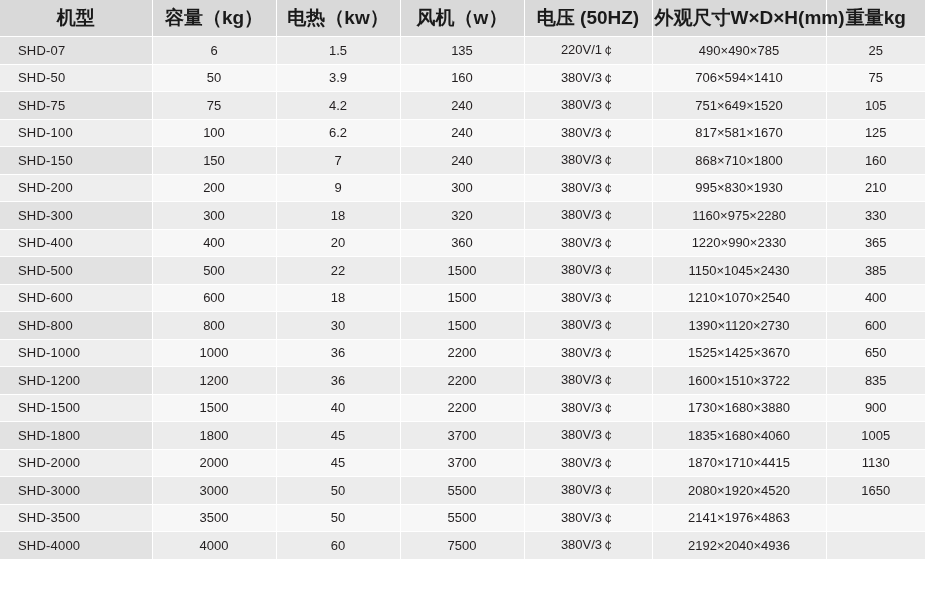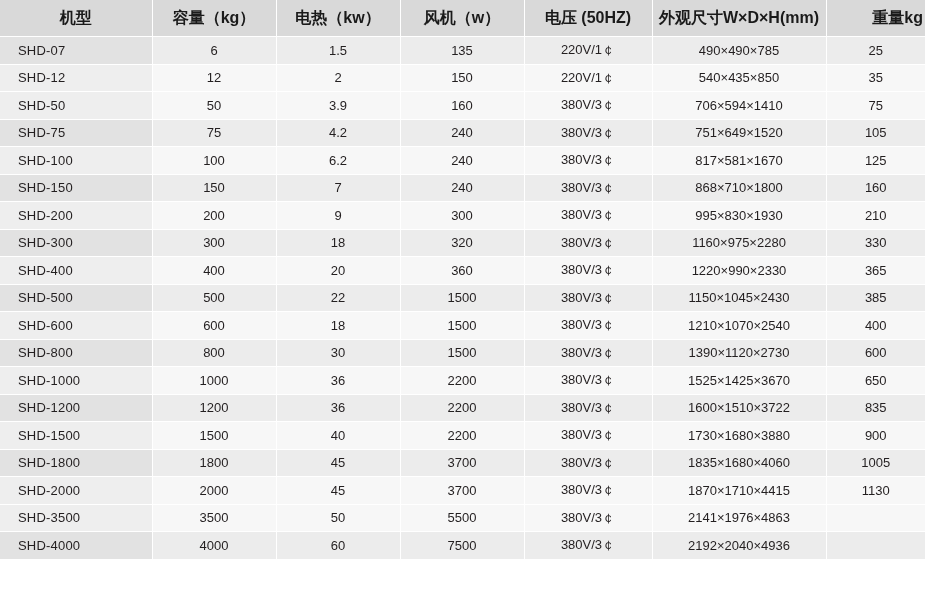--- a/index.html
+++ b/index.html
@@ -24,29 +24,29 @@
   table.spec-table col.c2 { width: 124px; }
   table.spec-table col.c3 { width: 124px; }
   table.spec-table col.c4 { width: 128px; }
   table.spec-table col.c5 { width: 174px; }
   table.spec-table col.c6 { width: 99px; }
 
   thead th {
     height: 36px;
     background: #d9d9d9;
     color: #1a1a1a;
-    font-size: 16px;
+    font-size: 19px;
     font-weight: bold;
     text-align: center;
     border-right: 1px solid #ffffff;
     border-bottom: 1px solid #ffffff;
     padding: 0 2px;
     white-space: nowrap;
   }
-  thead th:last-child { border-right: none; text-align: right; }
+  thead th:last-child { border-right: none; }
 
   tbody td {
     height: 26.5px;
     font-size: 13px;
     text-align: center;
     color: #231f20;
     border-right: 1px solid #ffffff;
     border-bottom: 1px solid #ffffff;
     padding: 0 2px;
     white-space: nowrap;
@@ -95,29 +95,20 @@
       <tr class="odd">
         <td class="model">SHD-07</td>
         <td>6</td>
         <td>1.5</td>
         <td>135</td>
         <td>220V/1￠</td>
         <td>490×490×785</td>
         <td>25</td>
       </tr>
       <tr class="even">
-        <td class="model">SHD-12</td>
-        <td>12</td>
-        <td>2</td>
-        <td>150</td>
-        <td>220V/1￠</td>
-        <td>540×435×850</td>
-        <td>35</td>
-      </tr>
-      <tr class="even">
         <td class="model">SHD-50</td>
         <td>50</td>
         <td>3.9</td>
         <td>160</td>
         <td>380V/3￠</td>
         <td>706×594×1410</td>
         <td>75</td>
       </tr>
       <tr class="odd">
         <td class="model">SHD-75</td>
@@ -238,20 +229,29 @@
       </tr>
       <tr class="even">
         <td class="model">SHD-2000</td>
         <td>2000</td>
         <td>45</td>
         <td>3700</td>
         <td>380V/3￠</td>
         <td>1870×1710×4415</td>
         <td>1130</td>
       </tr>
+      <tr class="odd">
+        <td class="model">SHD-3000</td>
+        <td>3000</td>
+        <td>50</td>
+        <td>5500</td>
+        <td>380V/3￠</td>
+        <td>2080×1920×4520</td>
+        <td>1650</td>
+      </tr>
       <tr class="even">
         <td class="model">SHD-3500</td>
         <td>3500</td>
         <td>50</td>
         <td>5500</td>
         <td>380V/3￠</td>
         <td>2141×1976×4863</td>
         <td></td>
       </tr>
       <tr class="odd">

